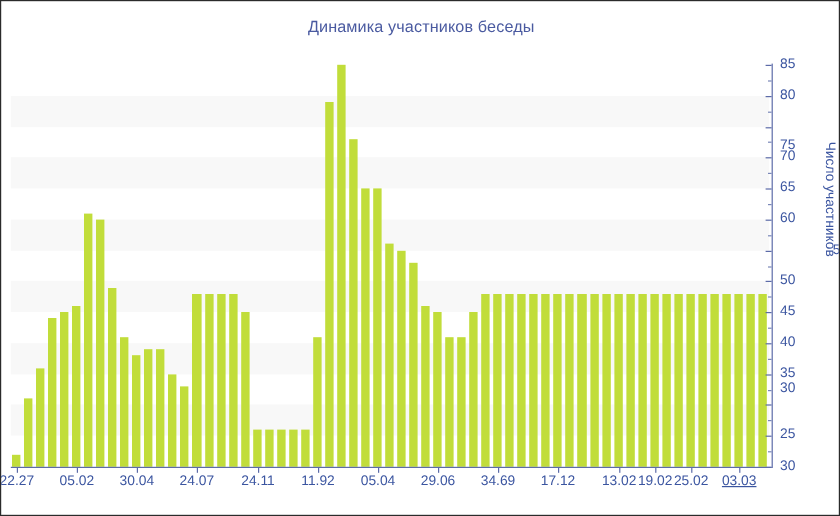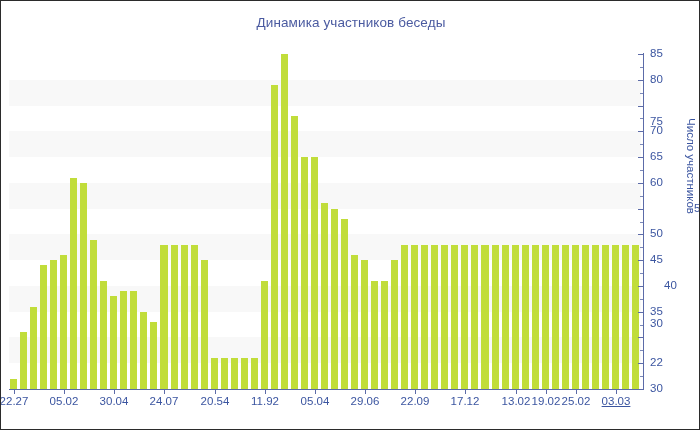--- a/index.html
+++ b/index.html
@@ -215,30 +215,30 @@
 
   <div id="x-axis-line"></div>
   <div id="y-axis-line"></div>
 
   <div id="y-axis-title">Число участников</div>
 
 <div class="ytick" style="top: 388px;"></div>
     <div class="ylabel" style="top: 388px;">30</div>
     <div class="ytick minor" style="top: 375px;"></div>
     <div class="ytick" style="top: 362px;"></div>
-    <div class="ylabel" style="top: 362px;">22</div>
+    <div class="ylabel" style="top: 362px;">25</div>
     <div class="ytick minor" style="top: 349px;"></div>
     <div class="ytick" style="top: 336px;"></div>
     <div class="ylabel" style="top: 323px;">30</div>
     <div class="ytick minor" style="top: 324px;"></div>
     <div class="ytick" style="top: 311px;"></div>
     <div class="ylabel" style="top: 311px;">35</div>
     <div class="ytick minor" style="top: 298px;"></div>
     <div class="ytick" style="top: 285px;"></div>
-    <div class="ylabel" style="top: 285px; margin-left: 14px;">40</div>
+    <div class="ylabel" style="top: 285px;">40</div>
     <div class="ytick minor" style="top: 272px;"></div>
     <div class="ytick" style="top: 259px;"></div>
     <div class="ylabel" style="top: 259px;">45</div>
     <div class="ytick minor" style="top: 246px;"></div>
     <div class="ytick" style="top: 233px;"></div>
     <div class="ylabel" style="top: 233px;">50</div>
     <div class="ytick minor" style="top: 221px;"></div>
     <div class="ytick" style="top: 208px;"></div>
     <div class="ylabel" style="top: 208px; margin-left: 44px;">55</div>
     <div class="ytick minor" style="top: 195px;"></div>
@@ -261,29 +261,29 @@
     <div class="ylabel" style="top: 53px;">85</div>
     <div class="xtick" style="left: 13px;"></div>
     <div class="xlabel" style="left: 13px;">22.27</div>
     <div class="xtick" style="left: 63px;"></div>
     <div class="xlabel" style="left: 63px;">05.02</div>
     <div class="xtick" style="left: 113px;"></div>
     <div class="xlabel" style="left: 113px;">30.04</div>
     <div class="xtick" style="left: 163px;"></div>
     <div class="xlabel" style="left: 163px;">24.07</div>
     <div class="xtick" style="left: 214px;"></div>
-    <div class="xlabel" style="left: 214px;">20.54</div>
+    <div class="xlabel" style="left: 214px;">24.11</div>
     <div class="xtick" style="left: 264px;"></div>
     <div class="xlabel" style="left: 264px;">11.92</div>
     <div class="xtick" style="left: 314px;"></div>
     <div class="xlabel" style="left: 314px;">05.04</div>
     <div class="xtick" style="left: 364px;"></div>
     <div class="xlabel" style="left: 364px;">29.06</div>
     <div class="xtick" style="left: 414px;"></div>
-    <div class="xlabel" style="left: 414px;">22.09</div>
+    <div class="xlabel" style="left: 414px;">34.69</div>
     <div class="xtick" style="left: 464px;"></div>
     <div class="xlabel" style="left: 464px;">17.12</div>
     <div class="xtick" style="left: 515px;"></div>
     <div class="xlabel" style="left: 515px;">13.02</div>
     <div class="xtick" style="left: 545px;"></div>
     <div class="xlabel" style="left: 545px;">19.02</div>
     <div class="xtick" style="left: 575px;"></div>
     <div class="xlabel" style="left: 575px;">25.02</div>
     <div class="xtick" style="left: 615px;"></div>
     <div class="xlabel" style="left: 615px; text-decoration: underline;">03.03</div>

